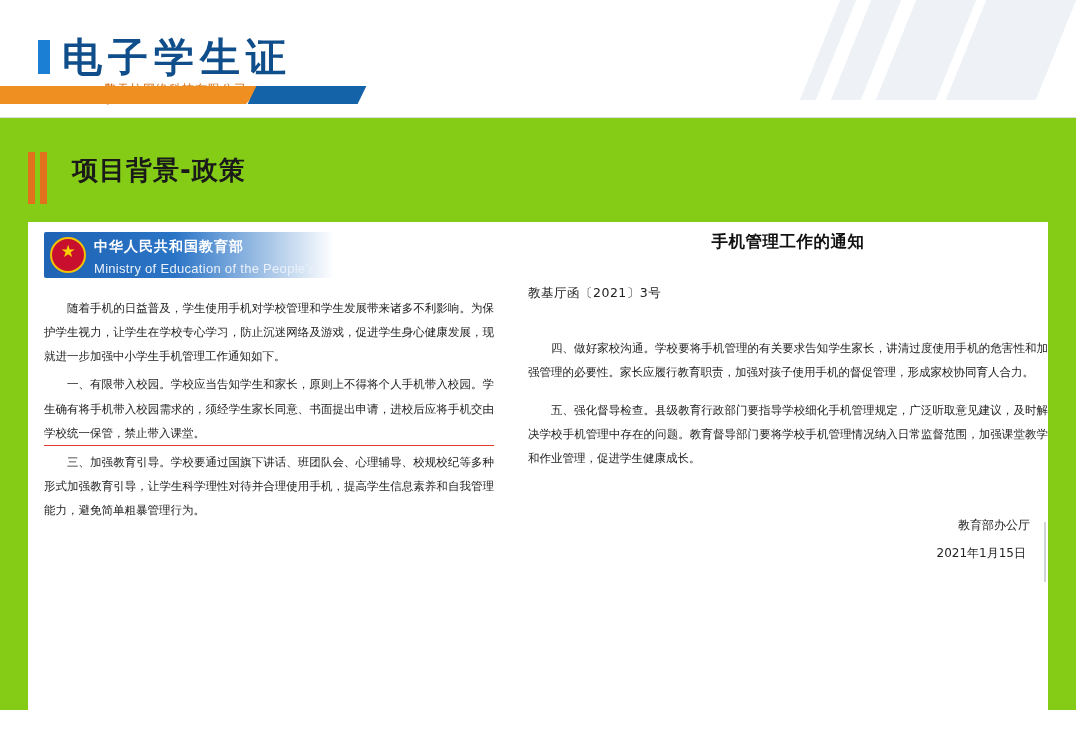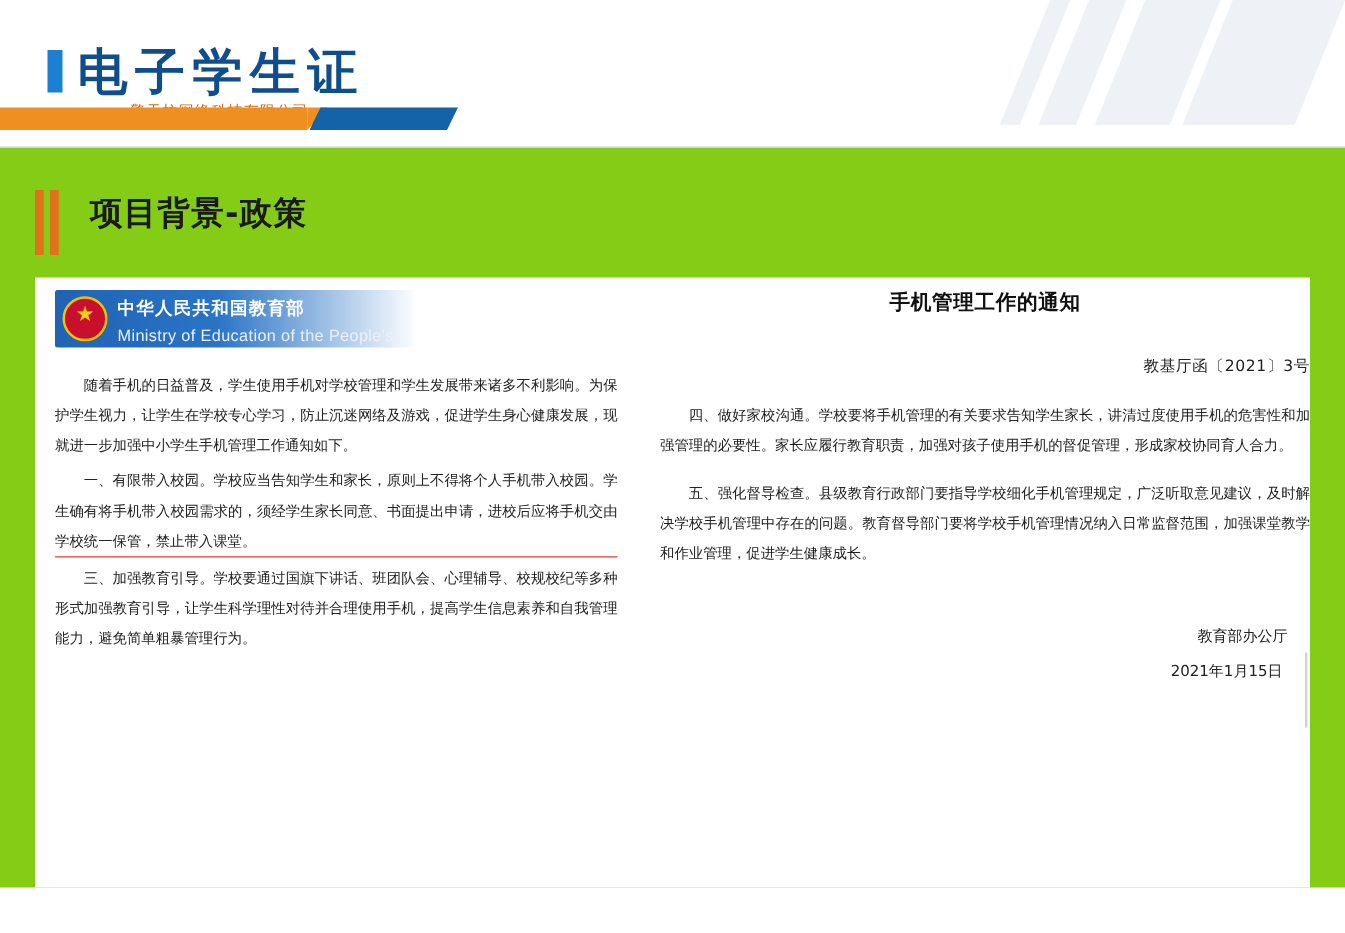--- a/index.html
+++ b/index.html
@@ -220,26 +220,26 @@
     margin-top: 6px;
     text-align: center;
     font-size: 16.5px;
     font-weight: bold;
     line-height: 1.75;
     color: #111;
     letter-spacing: 0.5px;
   }
   .doc-number {
     margin-top: 28px;
-    text-align: right;
+    text-align: left;
     font-size: 12.5px;
     letter-spacing: 0.5px;
   }
   .col-right .body {
-    margin-top: 18px;
+    margin-top: 34px;
     font-size: 11.5px;
     line-height: 2.1;
     text-align: justify;
   }
   .col-right .body p { margin: 0 0 14px 0; text-indent: 2em; }
   .sign {
     margin-top: 40px;
     text-align: right;
     padding-right: 18px;
     font-size: 12px;

